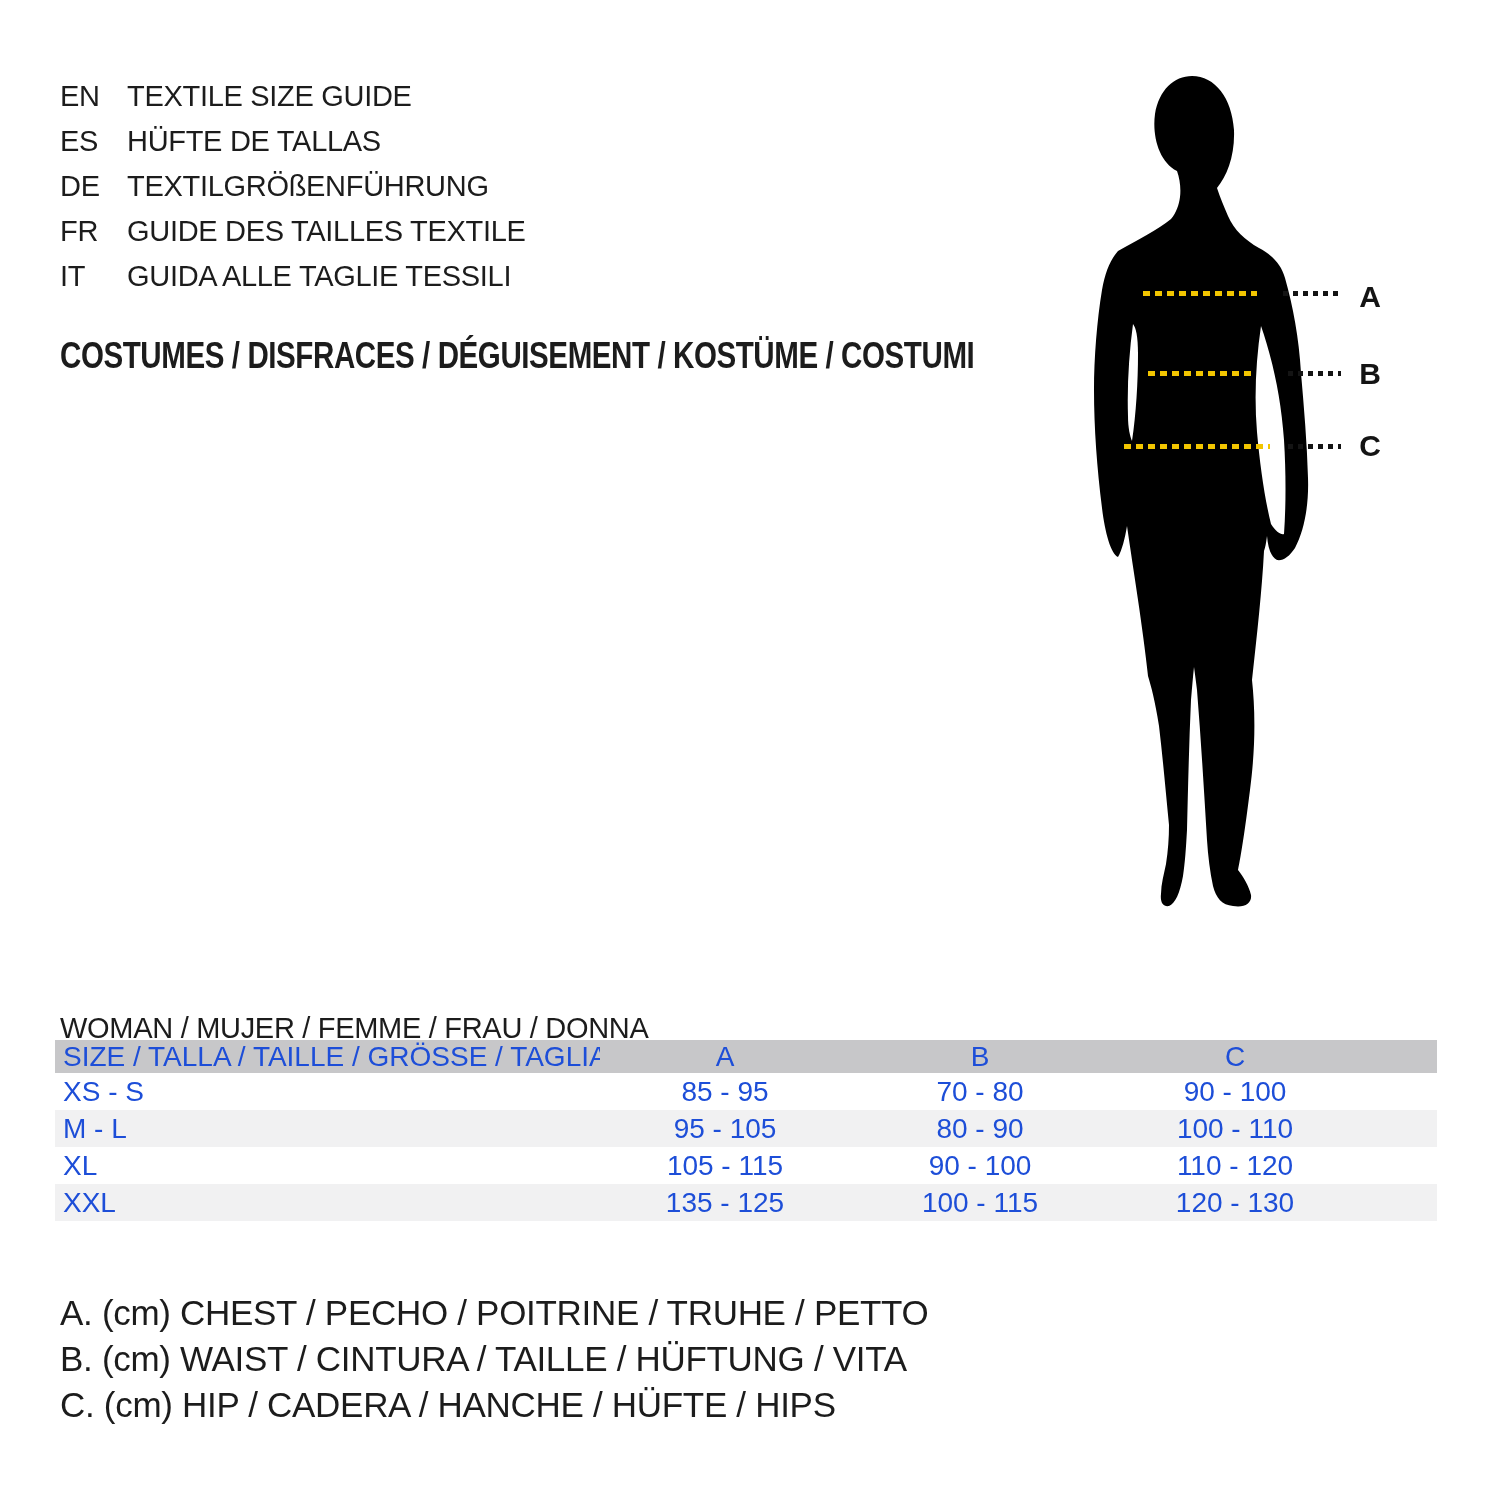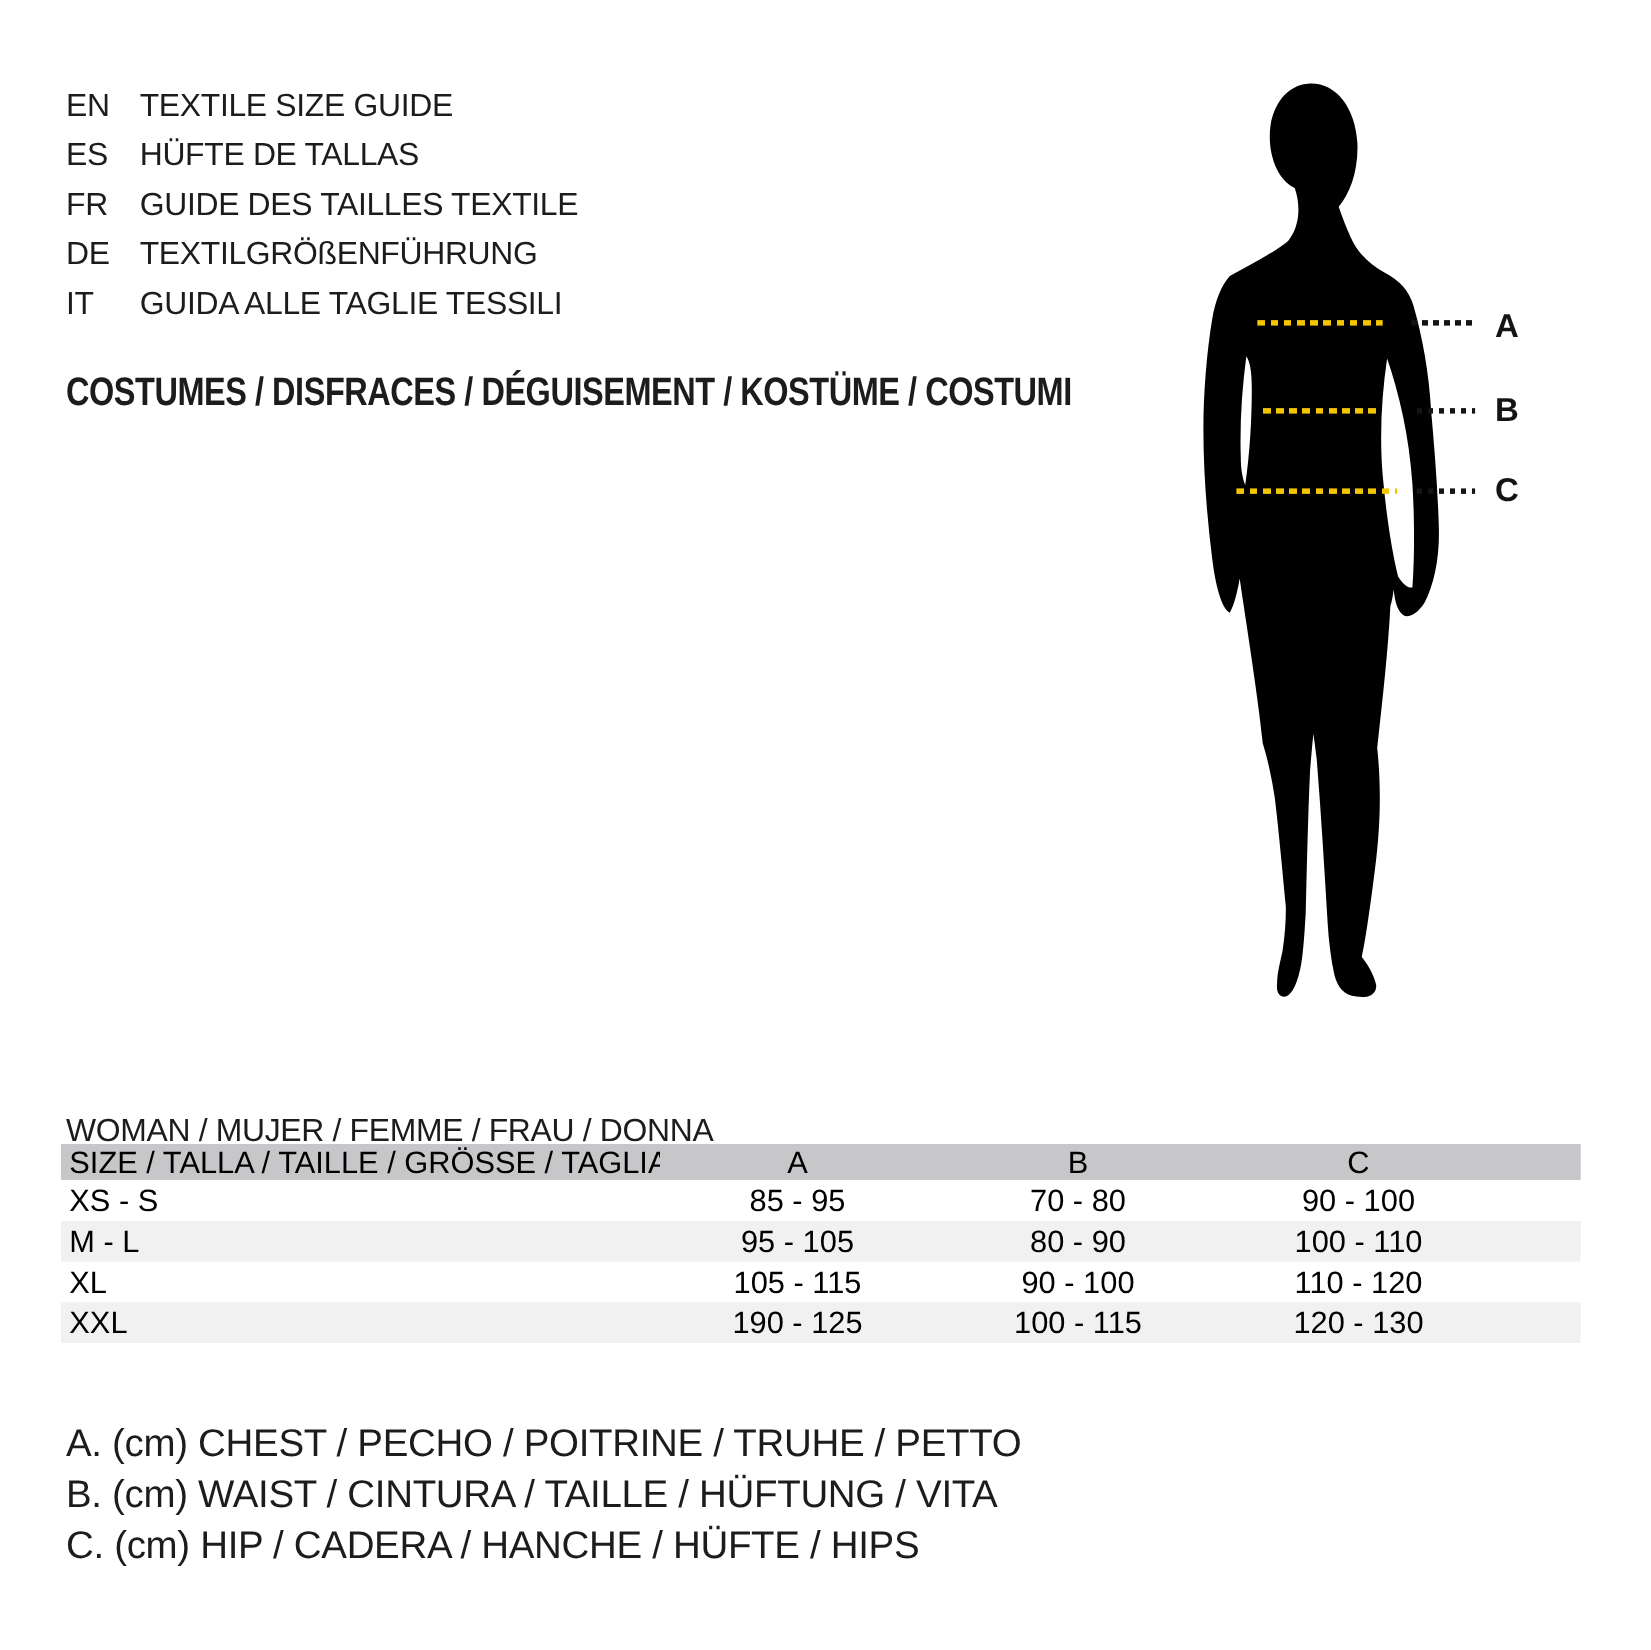--- a/index.html
+++ b/index.html
@@ -28,21 +28,21 @@
     background:repeating-linear-gradient(90deg,#f2c500 0 7px,transparent 7px 12px);}
   .dash-black{position:absolute;height:5px;z-index:3;
     background:repeating-linear-gradient(90deg,#141414 0 5px,transparent 5px 10px);}
   .marker-label{position:absolute;width:36px;text-align:center;z-index:3;
     font-size:30px;line-height:32px;font-weight:bold;color:#141414;}
   
   .section-title{position:absolute;left:60px;top:988px;height:34px;line-height:34px;
     font-size:29px;letter-spacing:-0.3px;white-space:nowrap;margin-top:23px;}
   
   .size-table{position:absolute;left:55px;top:1040px;width:1382px;
-    border-collapse:collapse;table-layout:fixed;font-size:28px;color:#000000;}
+    border-collapse:collapse;table-layout:fixed;font-size:28px;color:#1d4ed8;}
   .size-table th,.size-table td{font-weight:normal;padding:0;white-space:nowrap;overflow:hidden;}
   .size-table thead tr{height:33px;}
   .size-table tbody tr{height:37px;}
   .size-table .col-size{text-align:left;padding-left:8px;}
   .size-table .col-val{text-align:center;}
   
   .legend{position:absolute;left:60px;top:1290px;}
   .legend-line{height:46px;line-height:46px;font-size:35px;letter-spacing:-0.3px;white-space:nowrap;}
 </style>
 </head>
@@ -53,26 +53,26 @@
   <div class="lang-list">
     <div class="lang-row">
       <span class="lang-code">EN</span>
       <span class="lang-label">TEXTILE SIZE GUIDE</span>
     </div>
     <div class="lang-row">
       <span class="lang-code">ES</span>
       <span class="lang-label">HÜFTE DE TALLAS</span>
     </div>
     <div class="lang-row">
+      <span class="lang-code">DE</span>
+      <span class="lang-label">TEXTILGRÖßENFÜHRUNG</span>
+    </div>
+    <div class="lang-row">
       <span class="lang-code">FR</span>
       <span class="lang-label">GUIDE DES TAILLES TEXTILE</span>
-    </div>
-    <div class="lang-row">
-      <span class="lang-code">DE</span>
-      <span class="lang-label">TEXTILGRÖßENFÜHRUNG</span>
     </div>
     <div class="lang-row">
       <span class="lang-code">IT</span>
       <span class="lang-label">GUIDA ALLE TAGLIE TESSILI</span>
     </div>
   </div>
 
   <div class="category-title">COSTUMES / DISFRACES / DÉGUISEMENT / KOSTÜME / COSTUMI</div>
 
   <svg class="silhouette-svg" width="240" height="850" viewBox="0 0 240 850" aria-hidden="true">
@@ -182,21 +182,21 @@
       </tr>
       <tr style="background:#ffffff;">
         <td class="col-size">XL</td>
         <td class="col-val">105 - 115</td>
         <td class="col-val">90 - 100</td>
         <td class="col-val">110 - 120</td>
         <td></td>
       </tr>
       <tr style="background:#f1f1f2;margin-top:16px;">
         <td class="col-size">XXL</td>
-        <td class="col-val">190 - 125</td>
+        <td class="col-val">135 - 125</td>
         <td class="col-val">100 - 115</td>
         <td class="col-val">120 - 130</td>
         <td></td>
       </tr>
     </tbody>
   </table>
 
   <div class="legend">
     <div class="legend-line">A. (cm) CHEST / PECHO / POITRINE / TRUHE / PETTO</div>
     <div class="legend-line">B. (cm) WAIST / CINTURA / TAILLE / HÜFTUNG / VITA</div>

